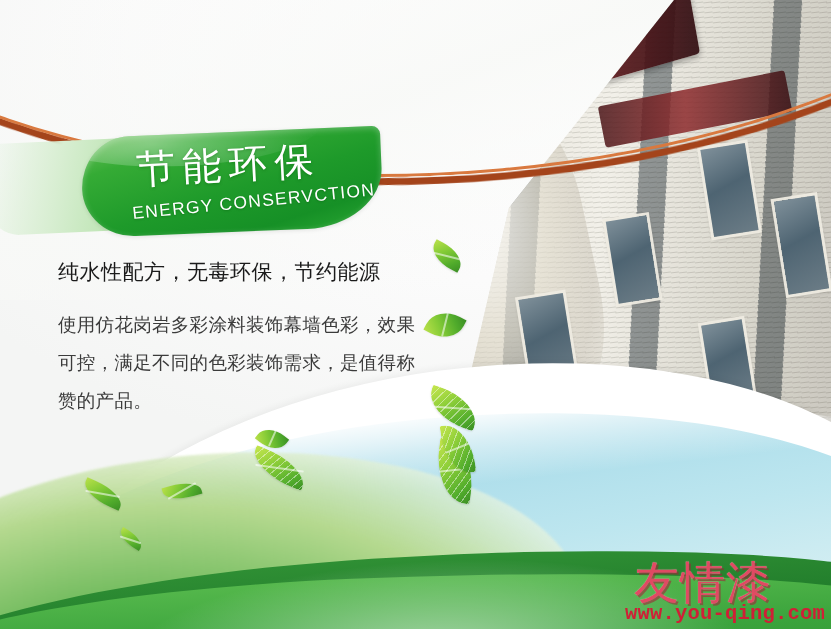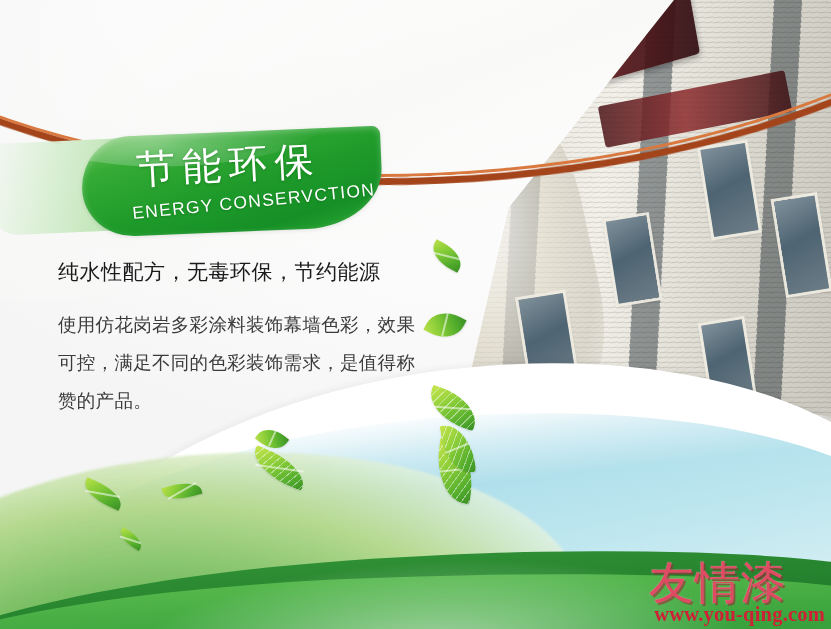--- a/index.html
+++ b/index.html
@@ -256,21 +256,21 @@
   }
   .logo-cn{
     font-family:"DejaVu Sans","Liberation Sans",sans-serif;
     font-size:45px;font-weight:normal;color:#e04a63;
     letter-spacing:1px;line-height:48px;
     text-shadow:2px 2px 0 rgba(170,25,55,.55), 0 0 1px rgba(255,255,255,.6);
     white-space:nowrap;
     text-align:center;
   }
   .logo-url{
-    font-family:Liberation Serif, serif;
+    font-family:Liberation Mono, monospace;
     font-size:20.5px;font-weight:bold;color:#cf2036;
     letter-spacing:.2px;line-height:22px;
     margin-top:-4px;white-space:nowrap;margin-left:44px;
   }
 </style>
 </head>
 <body>
 
 <div id="stage">
 

